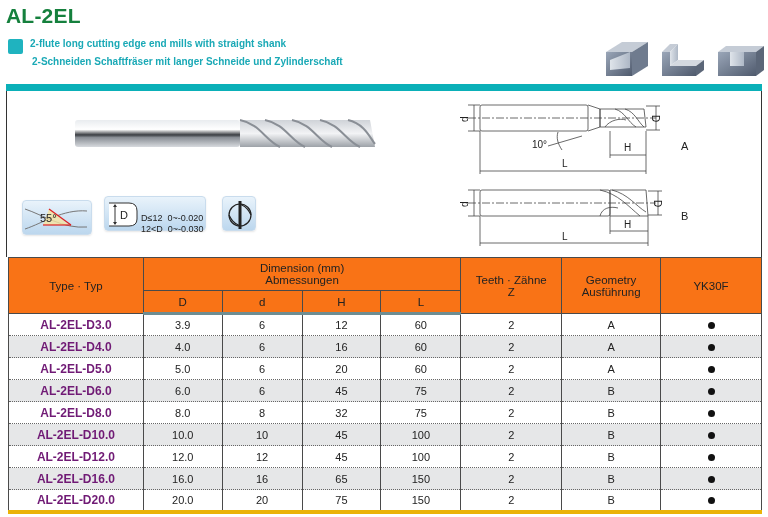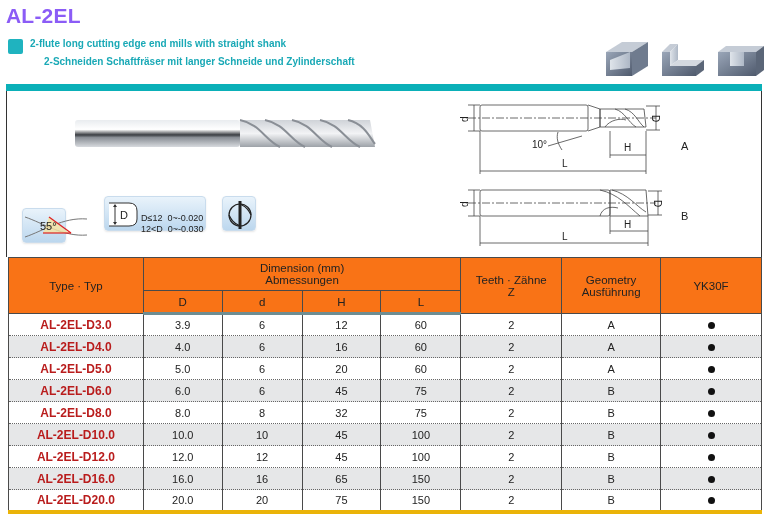--- a/index.html
+++ b/index.html
@@ -1,48 +1,48 @@
 <!DOCTYPE html>
 <html><head>
 <meta charset="utf-8">
 <style>
   * { box-sizing: border-box; margin: 0; padding: 0; }
   html, body { width: 768px; height: 517px; background: #ffffff; overflow: hidden; }
   body { font-family: "Liberation Sans", sans-serif; color: #222; position: relative; }
 
-  .title { position: absolute; left: 6px; top: 4px; font-size: 21px; font-weight: bold; color: #8b5cf6; letter-spacing: 0.2px; }
+  .title { position: absolute; left: 6px; top: 4px; font-size: 21px; font-weight: bold; color: #15803d; letter-spacing: 0.2px; }
   .subtitle { position: absolute; left: 8px; top: 38px; }
   .subtitle .sq { position: absolute; left: 0; top: 1px; width: 15px; height: 15px; background: #1fb3bf; border-radius: 2px; }
   .subtitle .l1, .subtitle .l2 { position: absolute; white-space: nowrap; color: #1aa9b6; font-weight: bold; font-size: 10px; text-align: right; }
   .subtitle .l1 { left: 22px; top: 0; }
-  .subtitle .l2 { left: 24px; top: 18px; margin-left: 12px; }
+  .subtitle .l2 { left: 24px; top: 18px; }
 
   .profiles { position: absolute; left: 604px; top: 38px; width: 162px; height: 42px; }
 
   .tealbar { position: absolute; left: 6px; top: 84px; width: 756px; height: 7px; background: #0bb0b8; }
 
   .frame { position: absolute; left: 6px; top: 91px; width: 756px; height: 166px; border-left: 1px solid #333; border-right: 1px solid #333; }
 
   .tool-photo { position: absolute; left: 70px; top: 110px; width: 315px; height: 50px; }
   .icons { position: absolute; left: 22px; top: 196px; }
   .icon-box { position: absolute; height: 35px; border-radius: 4px;
     background: linear-gradient(#e9f3fb, #bcd7ee); border: 1px solid #c9dced; box-shadow: 0 1px 2px rgba(0,0,0,0.1); }
-  .icon-55 { left: 0; top: 12px; width: 44px; }
+  .icon-55 { left: 0; top: 4px; width: 70px; }
   .icon-tol { left: 82px; top: 0; width: 102px; }
   .icon-flute { left: 200px; top: 0; width: 34px; }
   .tol-text { position: absolute; left: 36px; top: 16px; font-size: 9px; line-height: 11px; color: #222; white-space: pre; }
 
   .drawings { position: absolute; left: 450px; top: 100px; width: 245px; height: 150px; }
   .geo-label { position: absolute; font-size: 11px; color: #222; }
 
   table.spec { position: absolute; left: 8px; top: 257px; width: 754px; border-collapse: collapse; font-size: 11px; }
   table.spec th { background: #f97316; font-weight: normal; color: #222; border: 1px solid #4a4a4a; font-size: 11.5px; line-height: 12px; }
   table.spec td { text-align: center; height: 22px; border-left: 1px solid #4a4a4a; border-right: 1px solid #4a4a4a; border-bottom: 1px dotted #666; color: #222; font-size: 11px; }
   table.spec tr.alt td { background: #e6e7e8; text-align: center; }
-  table.spec td.type { font-weight: bold; font-size: 12px; color: #b91c1c; }
+  table.spec td.type { font-weight: bold; font-size: 12px; color: #701a75; }
   table.spec tr:last-child td { border-bottom: 4px solid #eab308; }
   table.spec thead tr:last-child th { border-bottom: 3px solid #6e8d92; }
   .dot { display: inline-block; width: 7px; height: 7px; border-radius: 50%; background: #111; vertical-align: middle; }
 </style>
 </head>
 <body>
 
 <div class="title">AL-2EL</div>
 
 <div class="subtitle">

